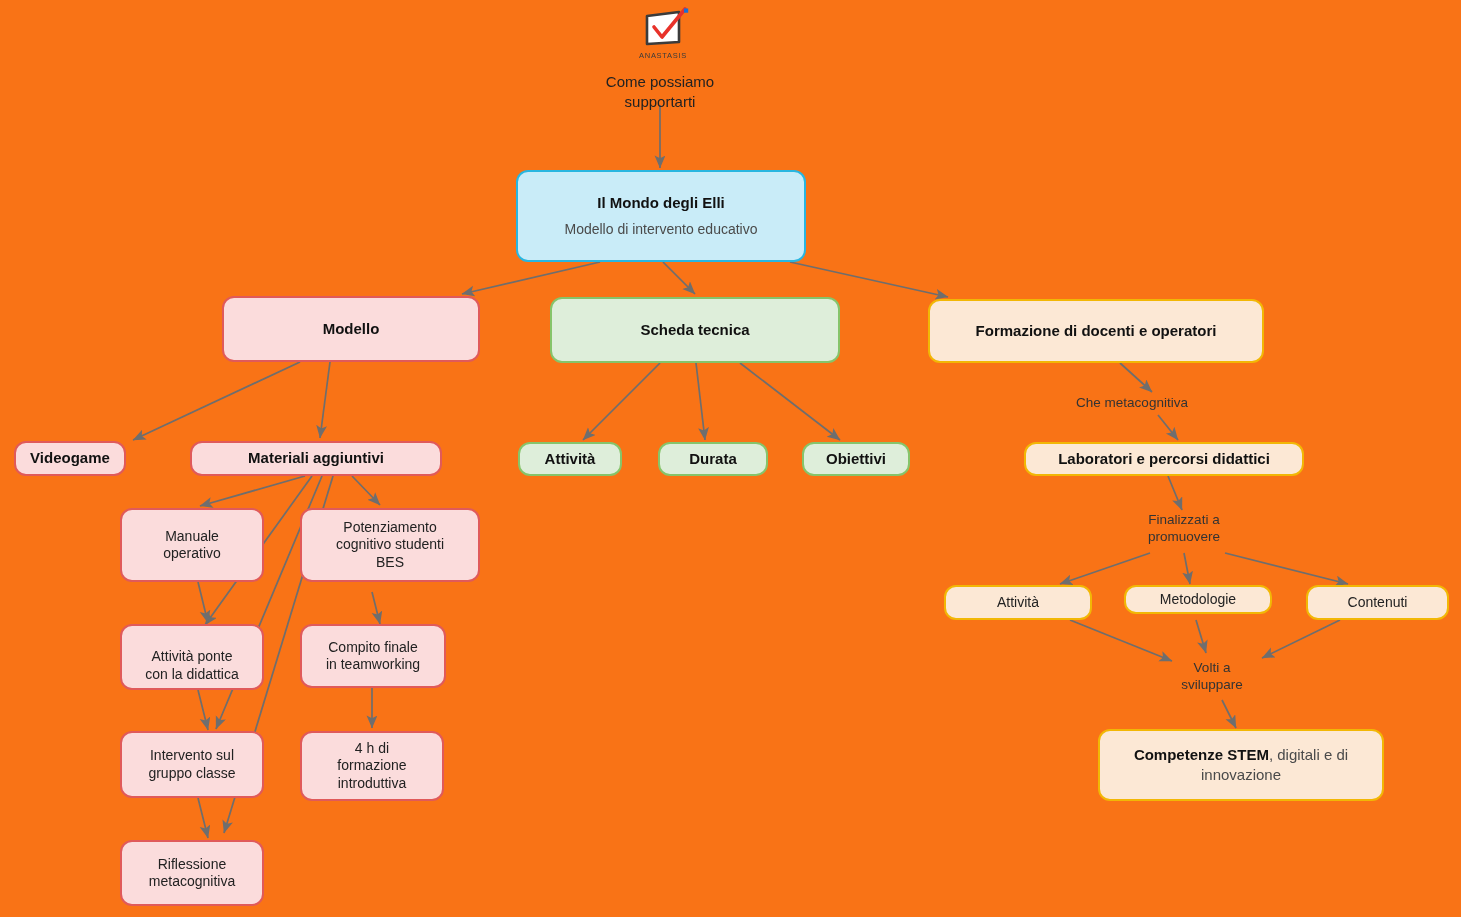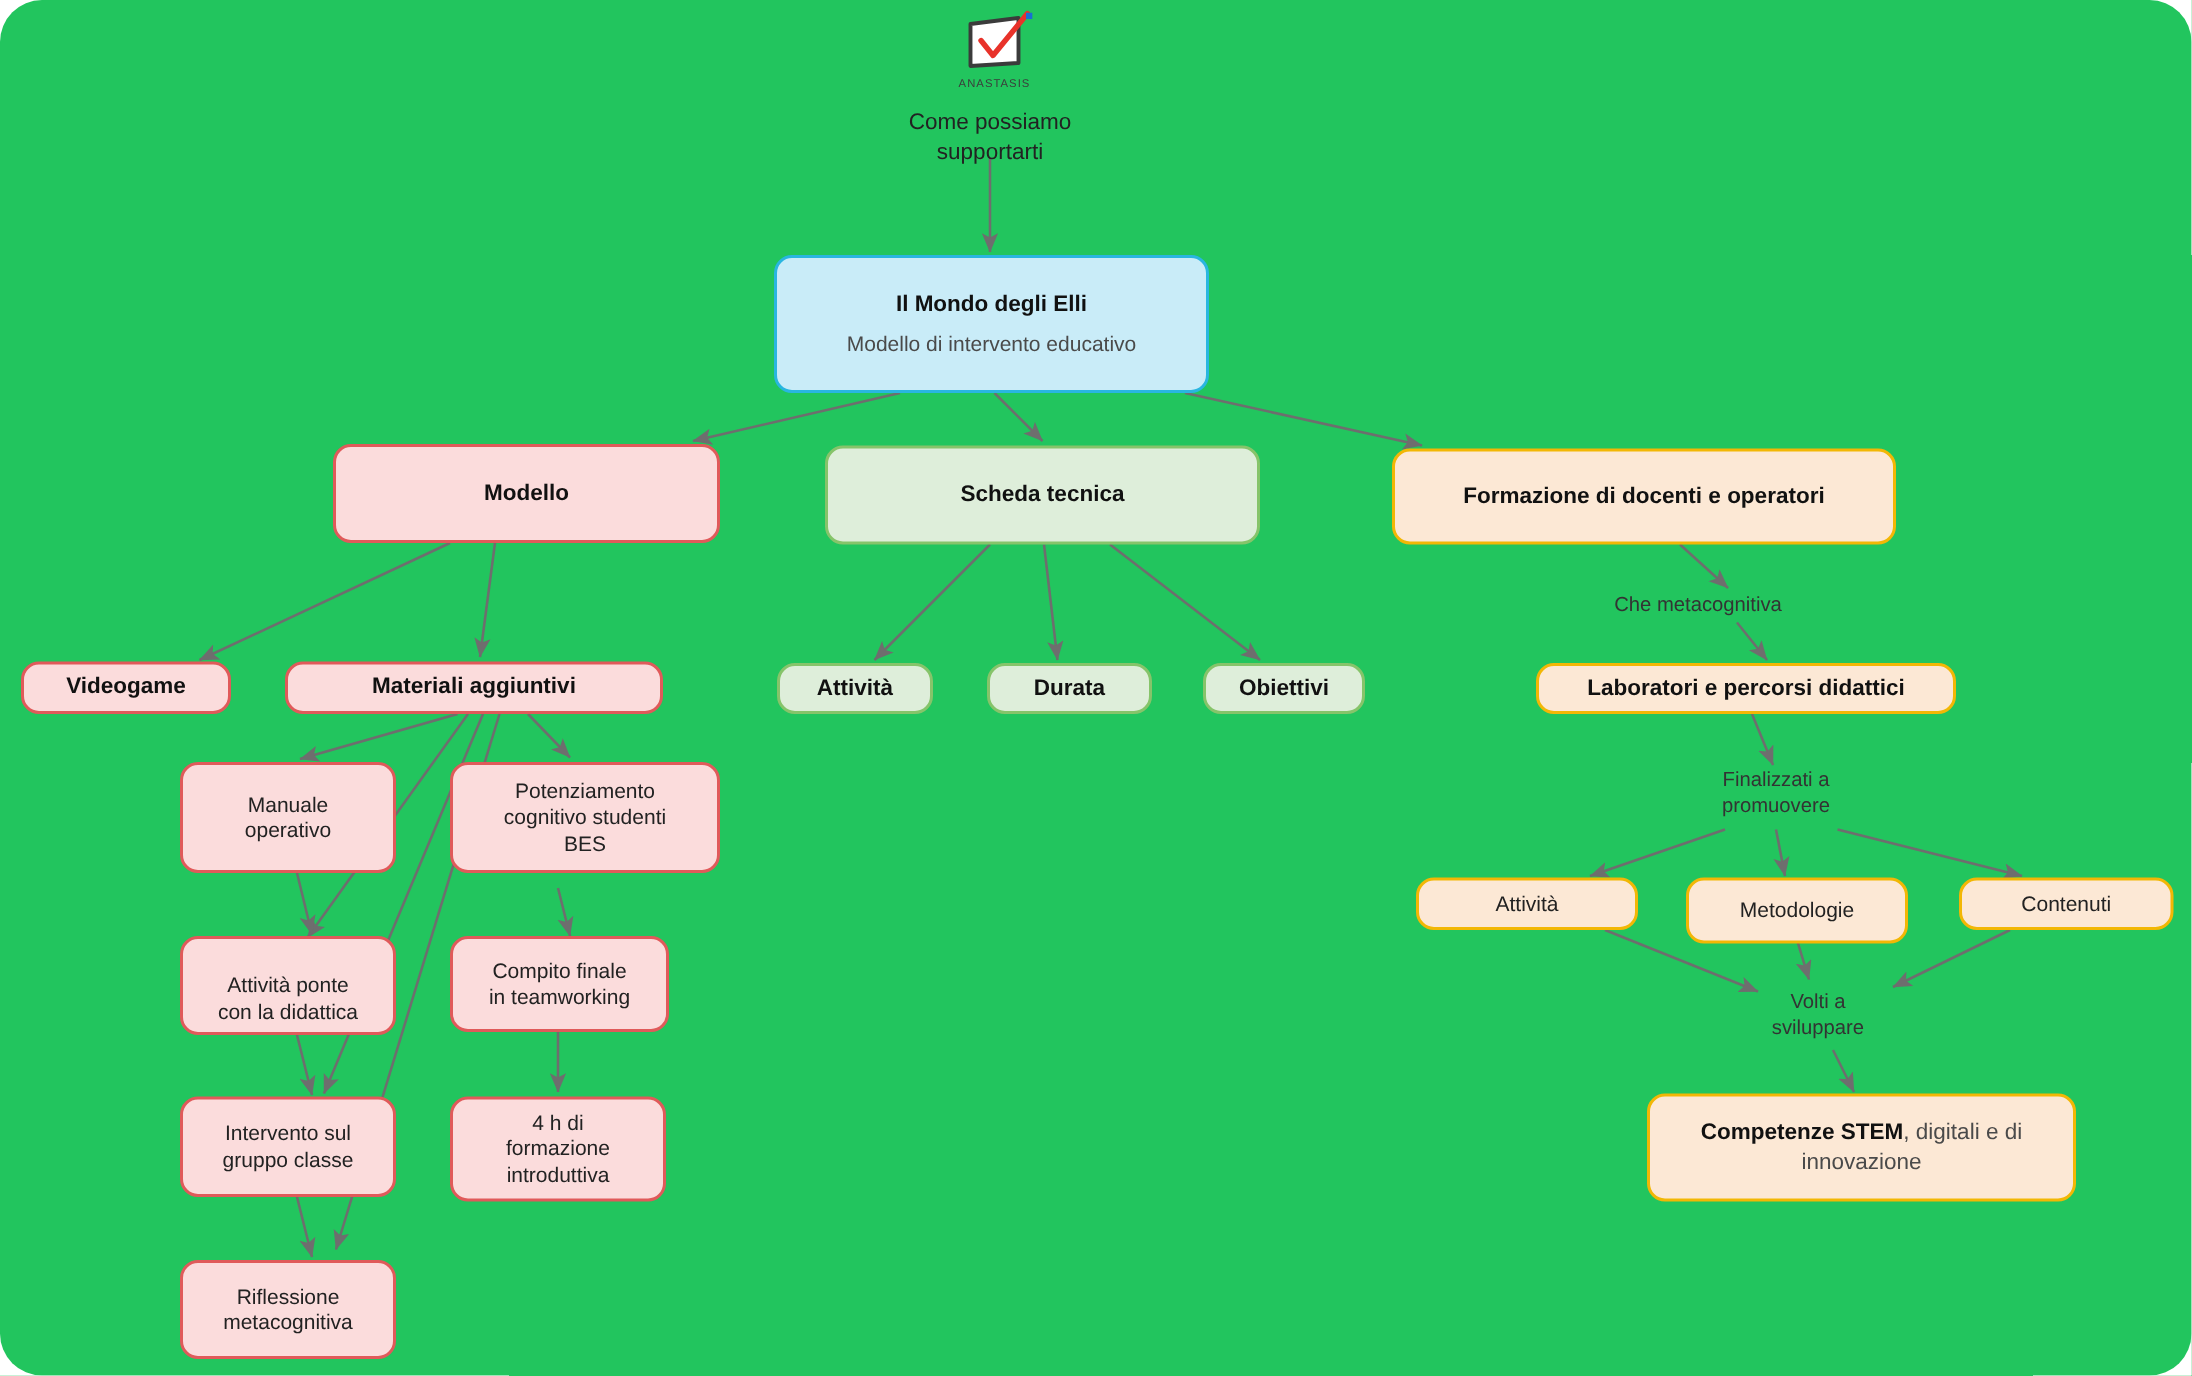--- a/index.html
+++ b/index.html
@@ -9,23 +9,22 @@
     background: #ffffff;
   }
   body {
     font-family: "Liberation Sans", sans-serif;
     -webkit-font-smoothing: antialiased;
   }
   #canvas {
     position: relative;
     width: 1461px;
     height: 917px;
-    background: #22c55e;
+    background: #f97316;
     overflow: hidden;
-    border-radius: 28px;
   }
   #edges {
     position: absolute;
     left: 0;
     top: 0;
     width: 1461px;
     height: 917px;
     pointer-events: none;
   }
   .node {
@@ -181,21 +180,21 @@
   </div>
 
   <div class="node n-green" style="left:550px; top:297px; width:290px; height:66px;">
     <div class="title fs-15">Scheda tecnica</div>
   </div>
 
   <div class="node n-orange" style="left:916px; top:299px; width:336px; height:64px;margin-left:12px;">
     <div class="title fs-15">Formazione di docenti e operatori</div>
   </div>
 
-  <div class="node n-pink" style="left:14px; top:441px; width:140px; height:35px;">
+  <div class="node n-pink" style="left:14px; top:441px; width:112px; height:35px;">
     <div class="title fs-15">Videogame</div>
   </div>
 
   <div class="node n-pink" style="left:190px; top:441px; width:252px; height:35px;">
     <div class="title fs-15">Materiali aggiuntivi</div>
   </div>
 
   <div class="node n-pink" style="left:120px; top:508px; width:144px; height:74px;">
     <div class="plain fs-14" style="white-space:pre-line;">Manuale
 operativo</div>
@@ -246,21 +245,21 @@
   </div>
 
   <div class="node n-orange" style="left:1024px; top:442px; width:280px; height:34px;">
     <div class="title fs-15">Laboratori e percorsi didattici</div>
   </div>
 
   <div class="node n-orange" style="left:944px; top:585px; width:148px; height:35px;">
     <div class="plain fs-14">Attività</div>
   </div>
 
-  <div class="node n-orange" style="left:1124px; top:585px; width:148px; height:44px;">
+  <div class="node n-orange" style="left:1124px; top:585px; width:148px; height:29px;">
     <div class="plain fs-14">Metodologie</div>
   </div>
 
   <div class="node n-orange" style="left:1306px; top:585px; width:143px; height:35px;">
     <div class="plain fs-14">Contenuti</div>
   </div>
 
   <div class="node n-orange" style="left:1098px; top:729px; width:286px; height:72px;">
     <div class="fs-15" style="line-height:1.35;">
       <span class="title">Competenze STEM</span><span class="subtitle" style="white-space:pre-line;">, digitali e di

